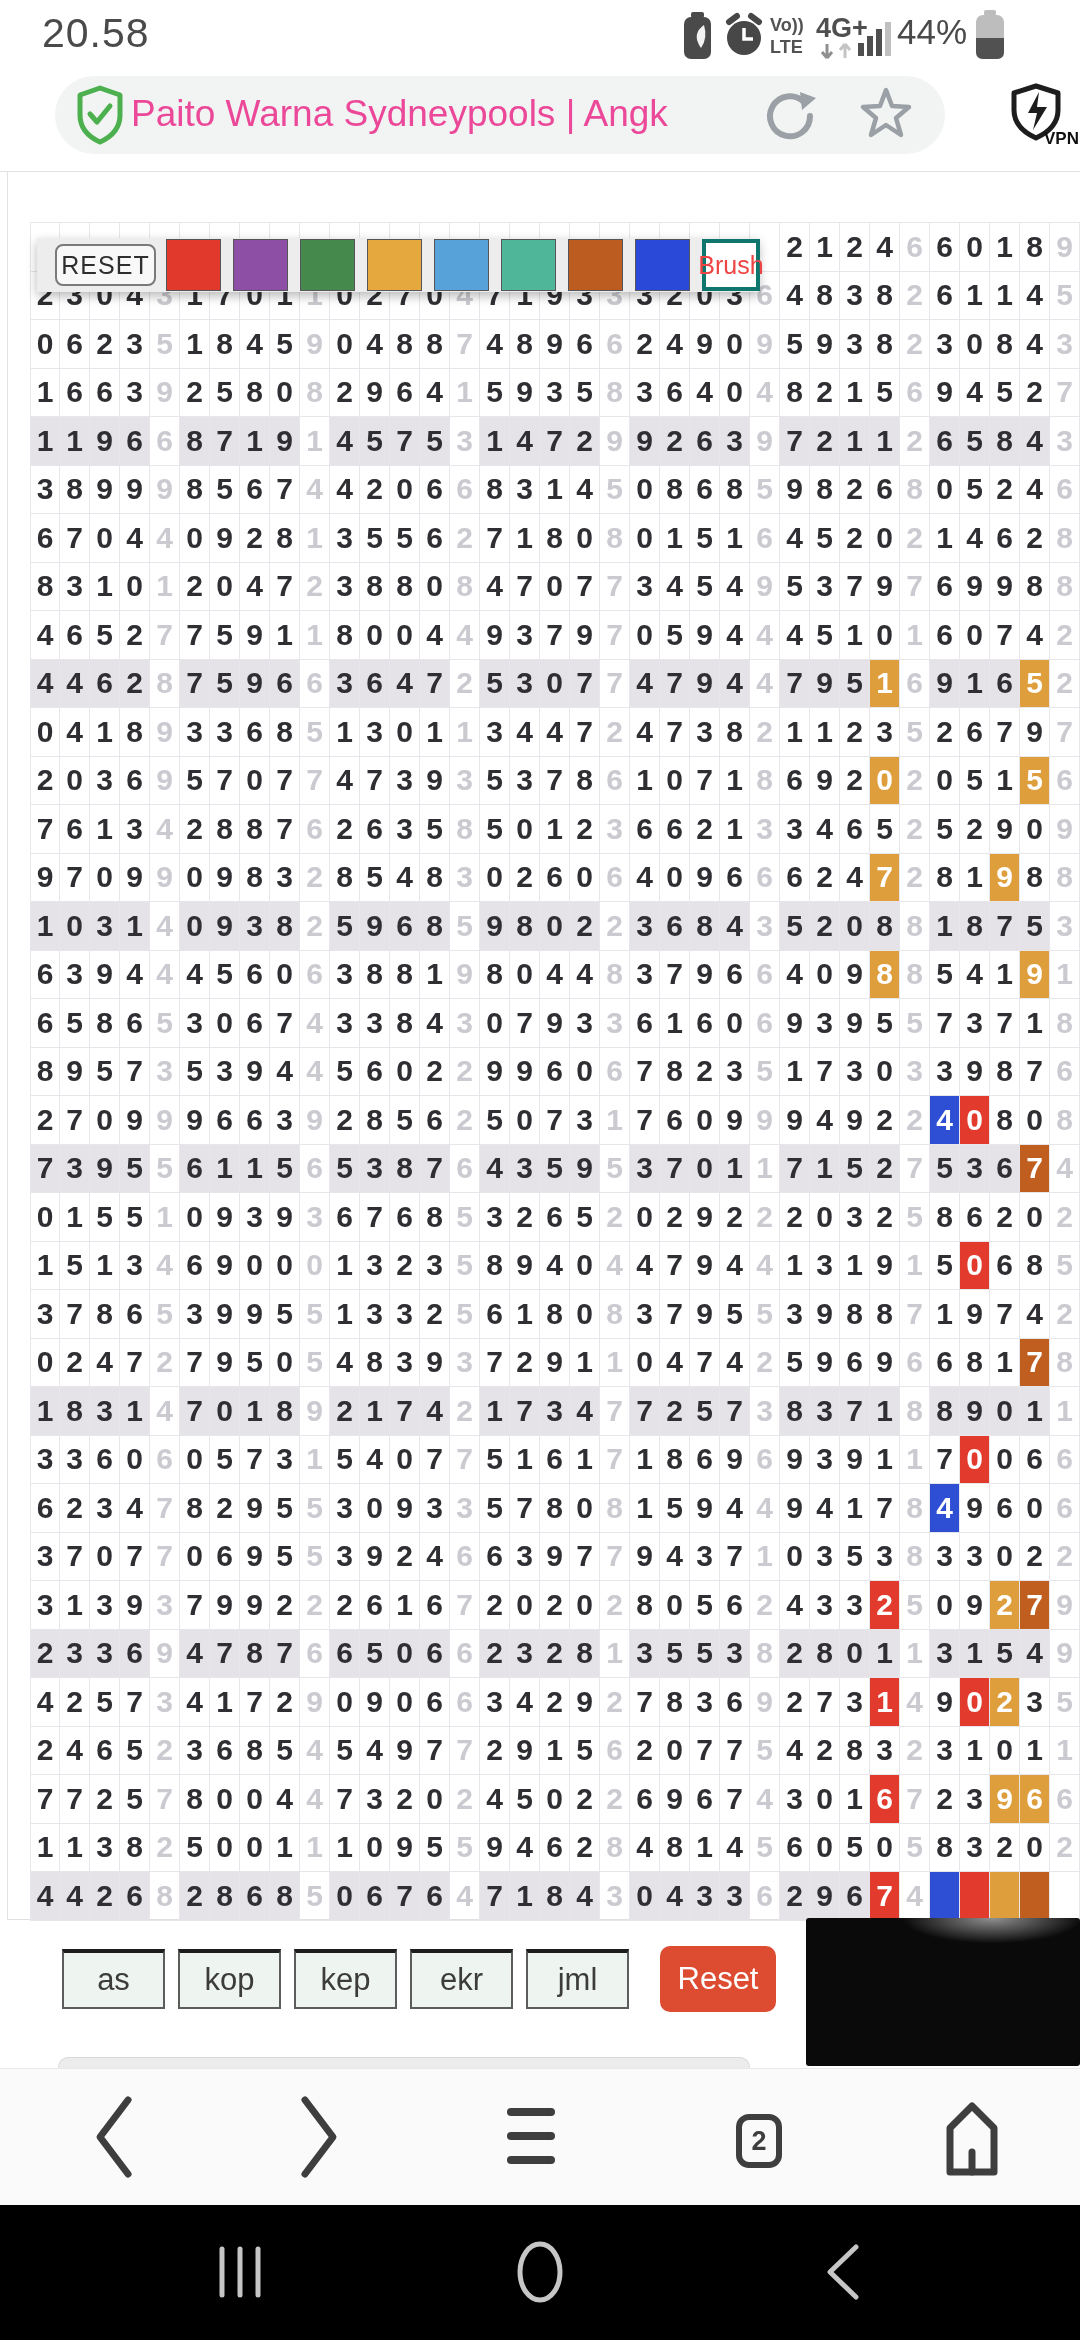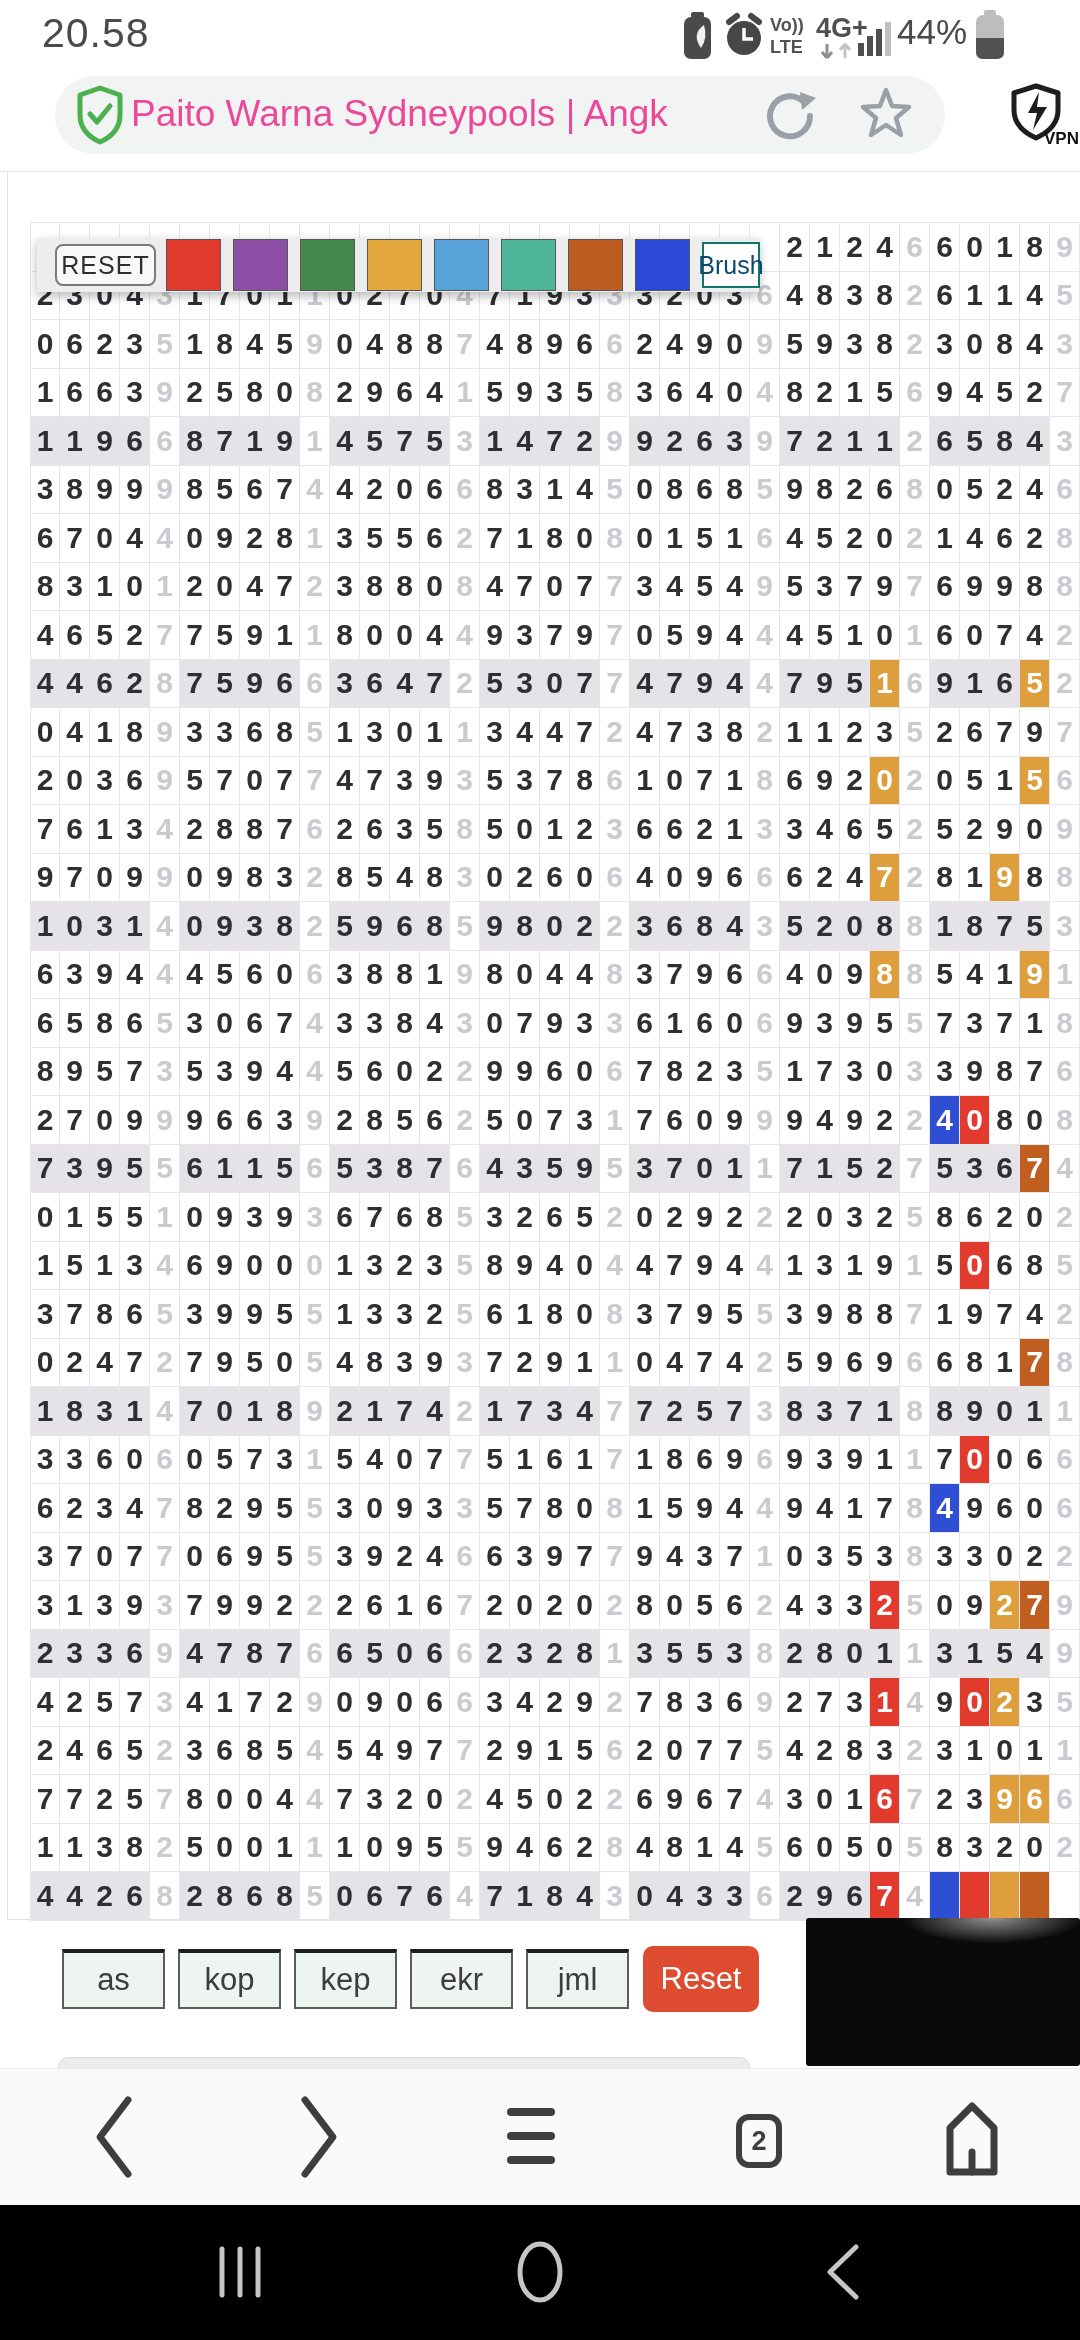--- a/index.html
+++ b/index.html
@@ -13,40 +13,40 @@
   #addr-pill{left:55px;top:76px;width:890px;height:78px;border-radius:39px;background:#f1f4f2;}
   #page-title{left:131px;top:93px;font-size:37px;color:#ec4899;white-space:nowrap;width:600px;overflow:hidden;}
   
   #toolbar{left:37px;top:238px;width:722px;height:54px;background:#eeedee;z-index:30;
            display:flex;align-items:center;padding-left:18px;box-sizing:border-box;
            box-shadow:0 4px 10px rgba(0,0,0,.28);}
   #reset-top{width:97px;height:38px;border:2px solid #7a7a7a;border-radius:8px;background:#f8f8f8;
              font-size:25px;color:#2e2e2e;letter-spacing:1px;display:flex;align-items:center;justify-content:center;
              font-family:"Liberation Sans",sans-serif;margin-right:10px;flex:none;}
   .swatch{width:55px;height:52px;border:1px solid #55555a;box-sizing:border-box;margin-right:12px;flex:none;}
-  #brush-box{width:58px;height:46px;background:#fff;border:2px solid #0f766e;box-sizing:border-box;
-             font-size:25px;color:#0c4a6e;display:flex;align-items:center;justify-content:center;flex:none;}
+  #brush-box{width:58px;height:52px;background:#fff;border:4px solid #0f766e;box-sizing:border-box;
+             font-size:25px;color:#ef4444;display:flex;align-items:center;justify-content:center;flex:none;}
   
   #table-top-line{left:0;top:171px;width:1080px;height:1px;background:#e3e2e6;}
   #table-left-line{left:7px;top:171px;width:1px;height:1748px;background:#e3e2e6;}
   #table-bottom-line{left:7px;top:1919px;width:1073px;height:1px;background:#e0dfe4;}
   #grid{left:30px;top:222px;width:1050px;border-top:1px solid #e7e6ea;z-index:10;}
   .grow{display:flex;height:48.5px;}
   .cell{width:30px;flex:none;box-sizing:border-box;border-right:1px solid #e7e6ea;border-bottom:1px solid #e7e6ea;
         display:flex;align-items:center;justify-content:center;font-size:30px;overflow:hidden;}
   .cell:first-child{border-left:1px solid #e7e6ea;}
   .d{font-weight:bold;color:#2f2f33;}
   .s{font-weight:bold;color:#cbcad0;}
   .grow.shade .d{background:#e5e3e8;}
   .cell.mk{color:#fff;}
   
   #ad-box{left:806px;top:1918px;width:274px;height:148px;border-radius:3px;z-index:20;
           background:radial-gradient(120px 34px at 68% 0%,rgba(255,255,255,.55),rgba(255,255,255,0) 75%),#0a0a0a;}
   
-  #filter-row{left:62px;top:1946px;display:flex;align-items:center;gap:14px;z-index:15;}
+  #filter-row{left:62px;top:1946px;display:flex;align-items:center;gap:31px;z-index:15;}
   .fbtn{width:103px;height:60px;background:#eef4ef;border:2px solid #5c5c5c;border-top:4px solid #1d1d1d;
         box-sizing:border-box;font-size:31px;color:#3c3c3c;font-family:"Liberation Sans",sans-serif;
         display:flex;align-items:center;justify-content:center;}
   #reset-bottom{width:116px;height:66px;background:#dd4b30;border:none;border-radius:10px;color:#fff;
                 font-size:31px;font-family:"Liberation Sans",sans-serif;display:flex;align-items:center;justify-content:center;}
   #next-section-sliver{left:58px;top:2057px;width:690px;height:14px;background:#ececec;border:1px solid #dadada;
                        border-bottom:none;border-radius:10px 10px 0 0;}
   
   #browser-nav{left:0;top:2068px;width:1080px;height:137px;background:#fafafa;border-top:1px solid #e8e8e8;z-index:40;}
   #tab-count{left:736px;top:2114px;width:46px;height:54px;border:6px solid #3e3e3e;border-radius:13px;box-sizing:border-box;

